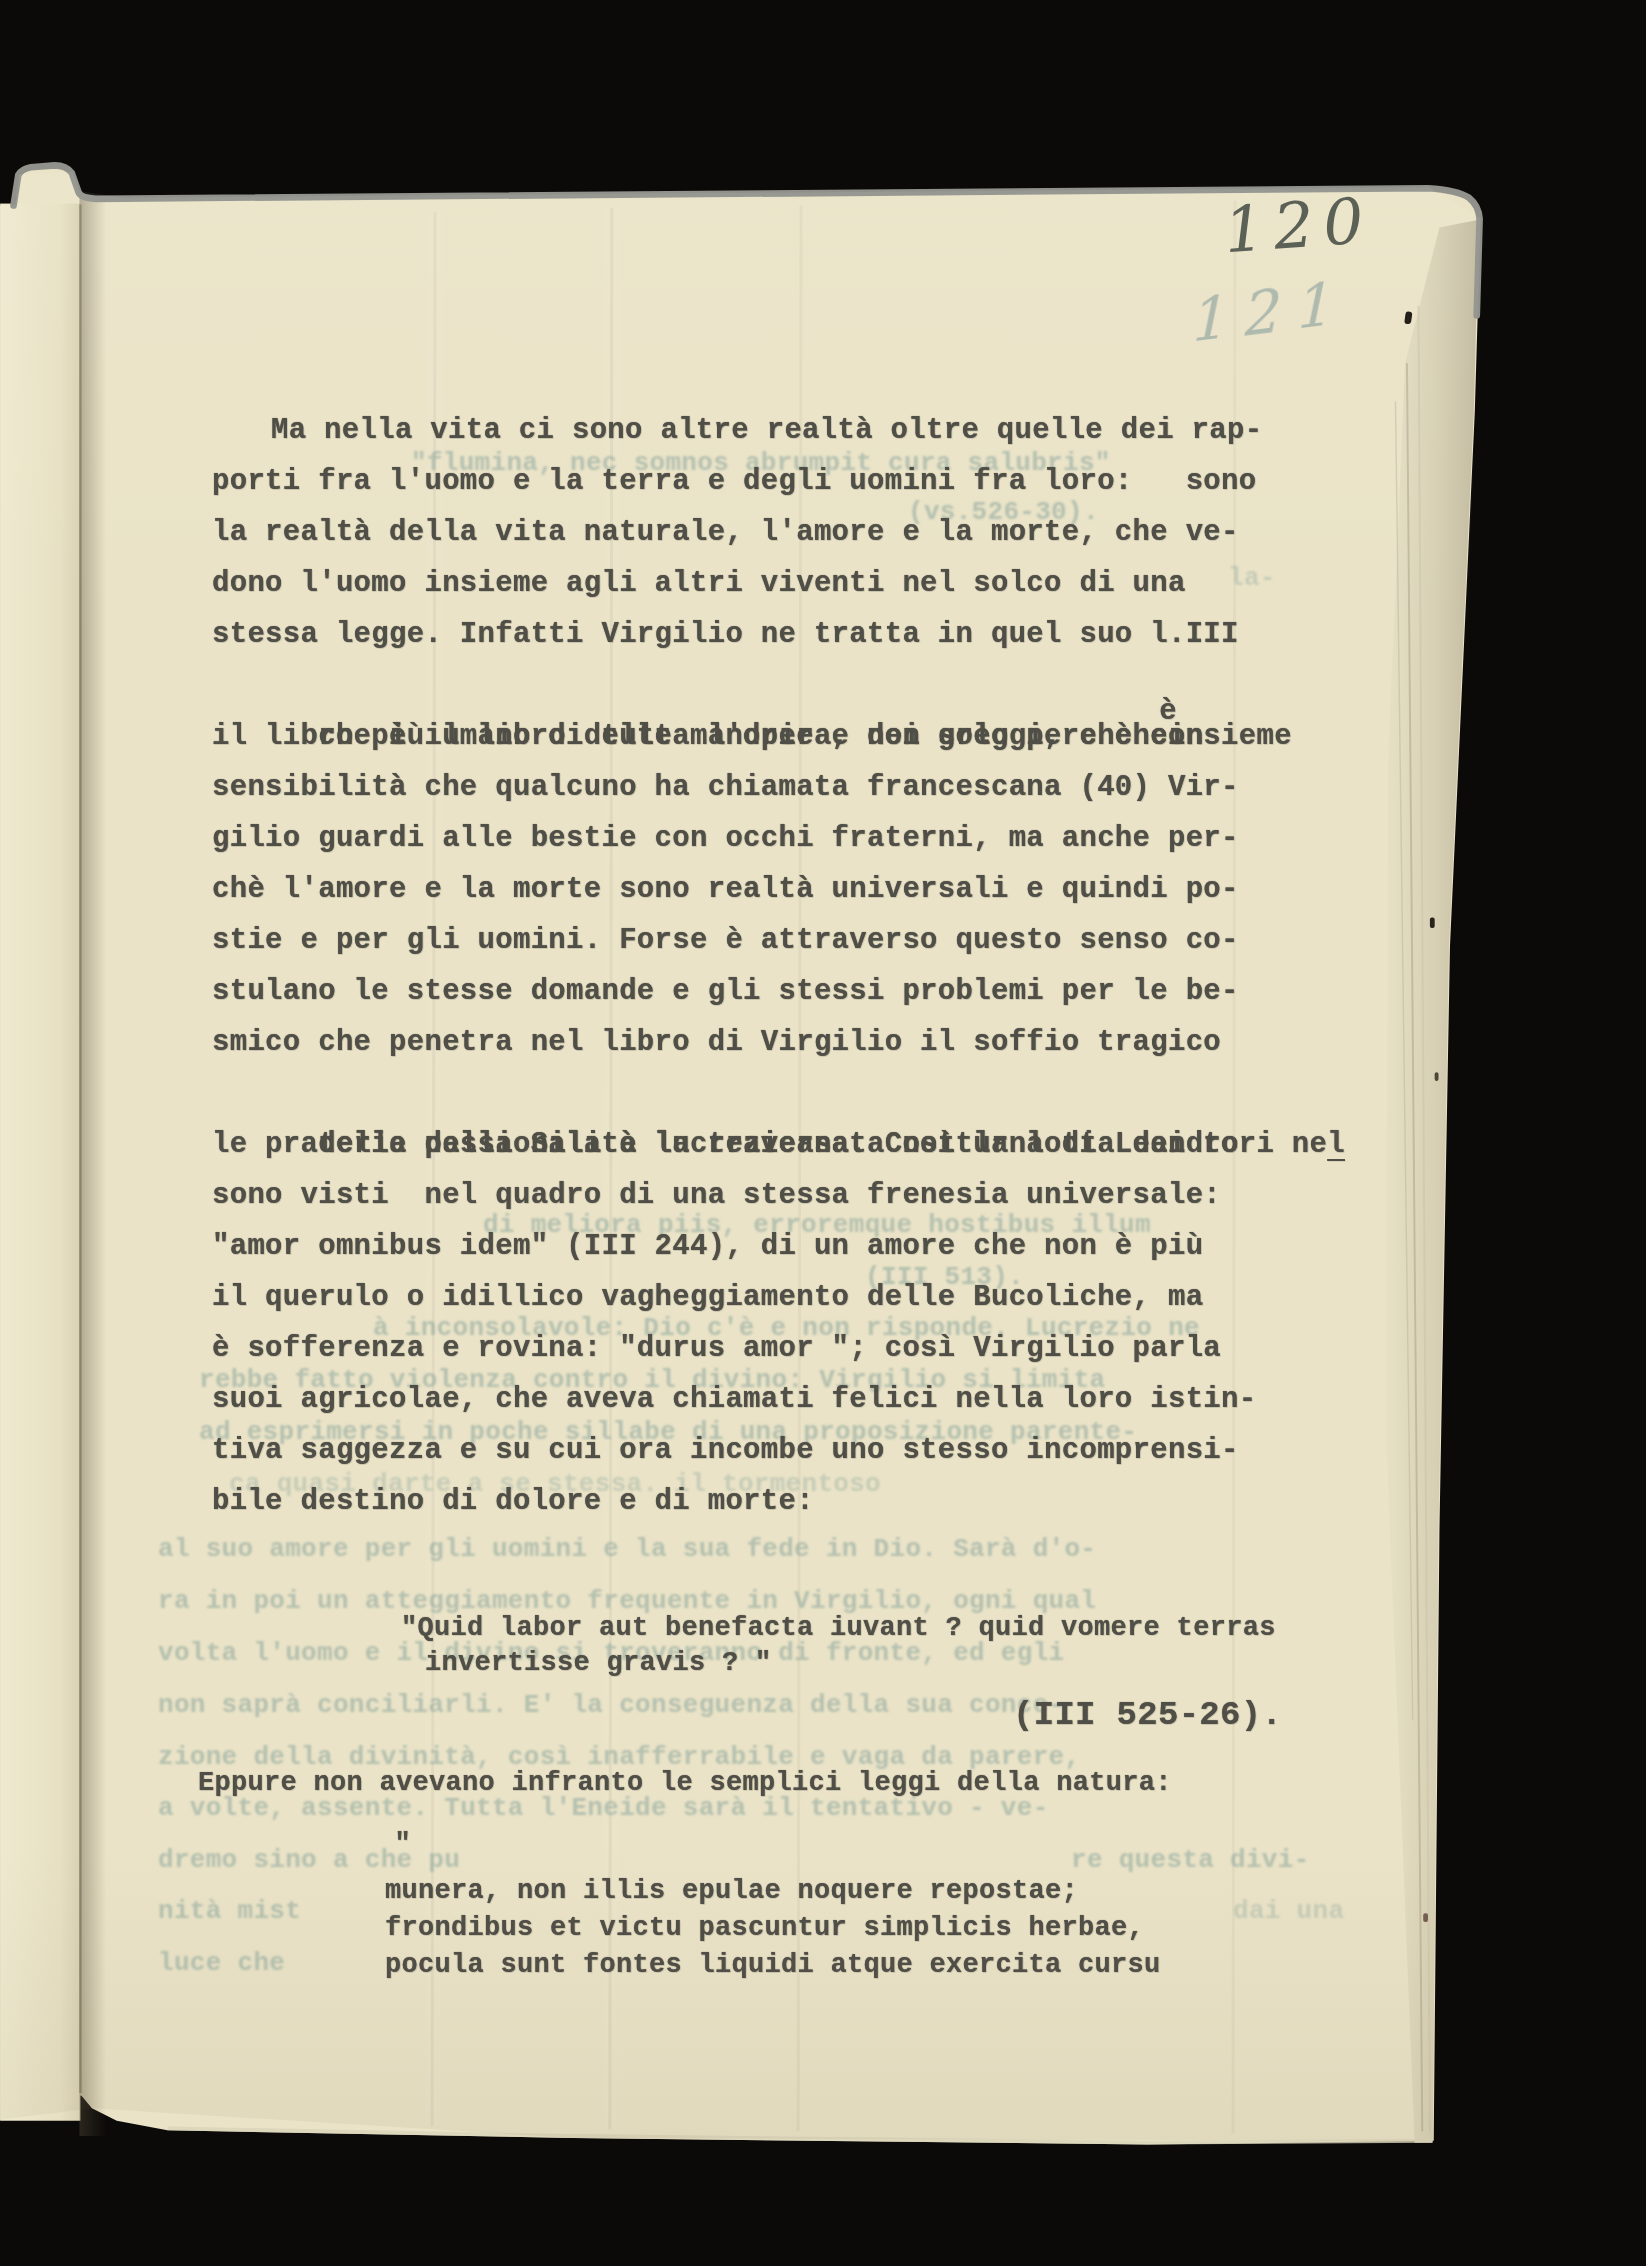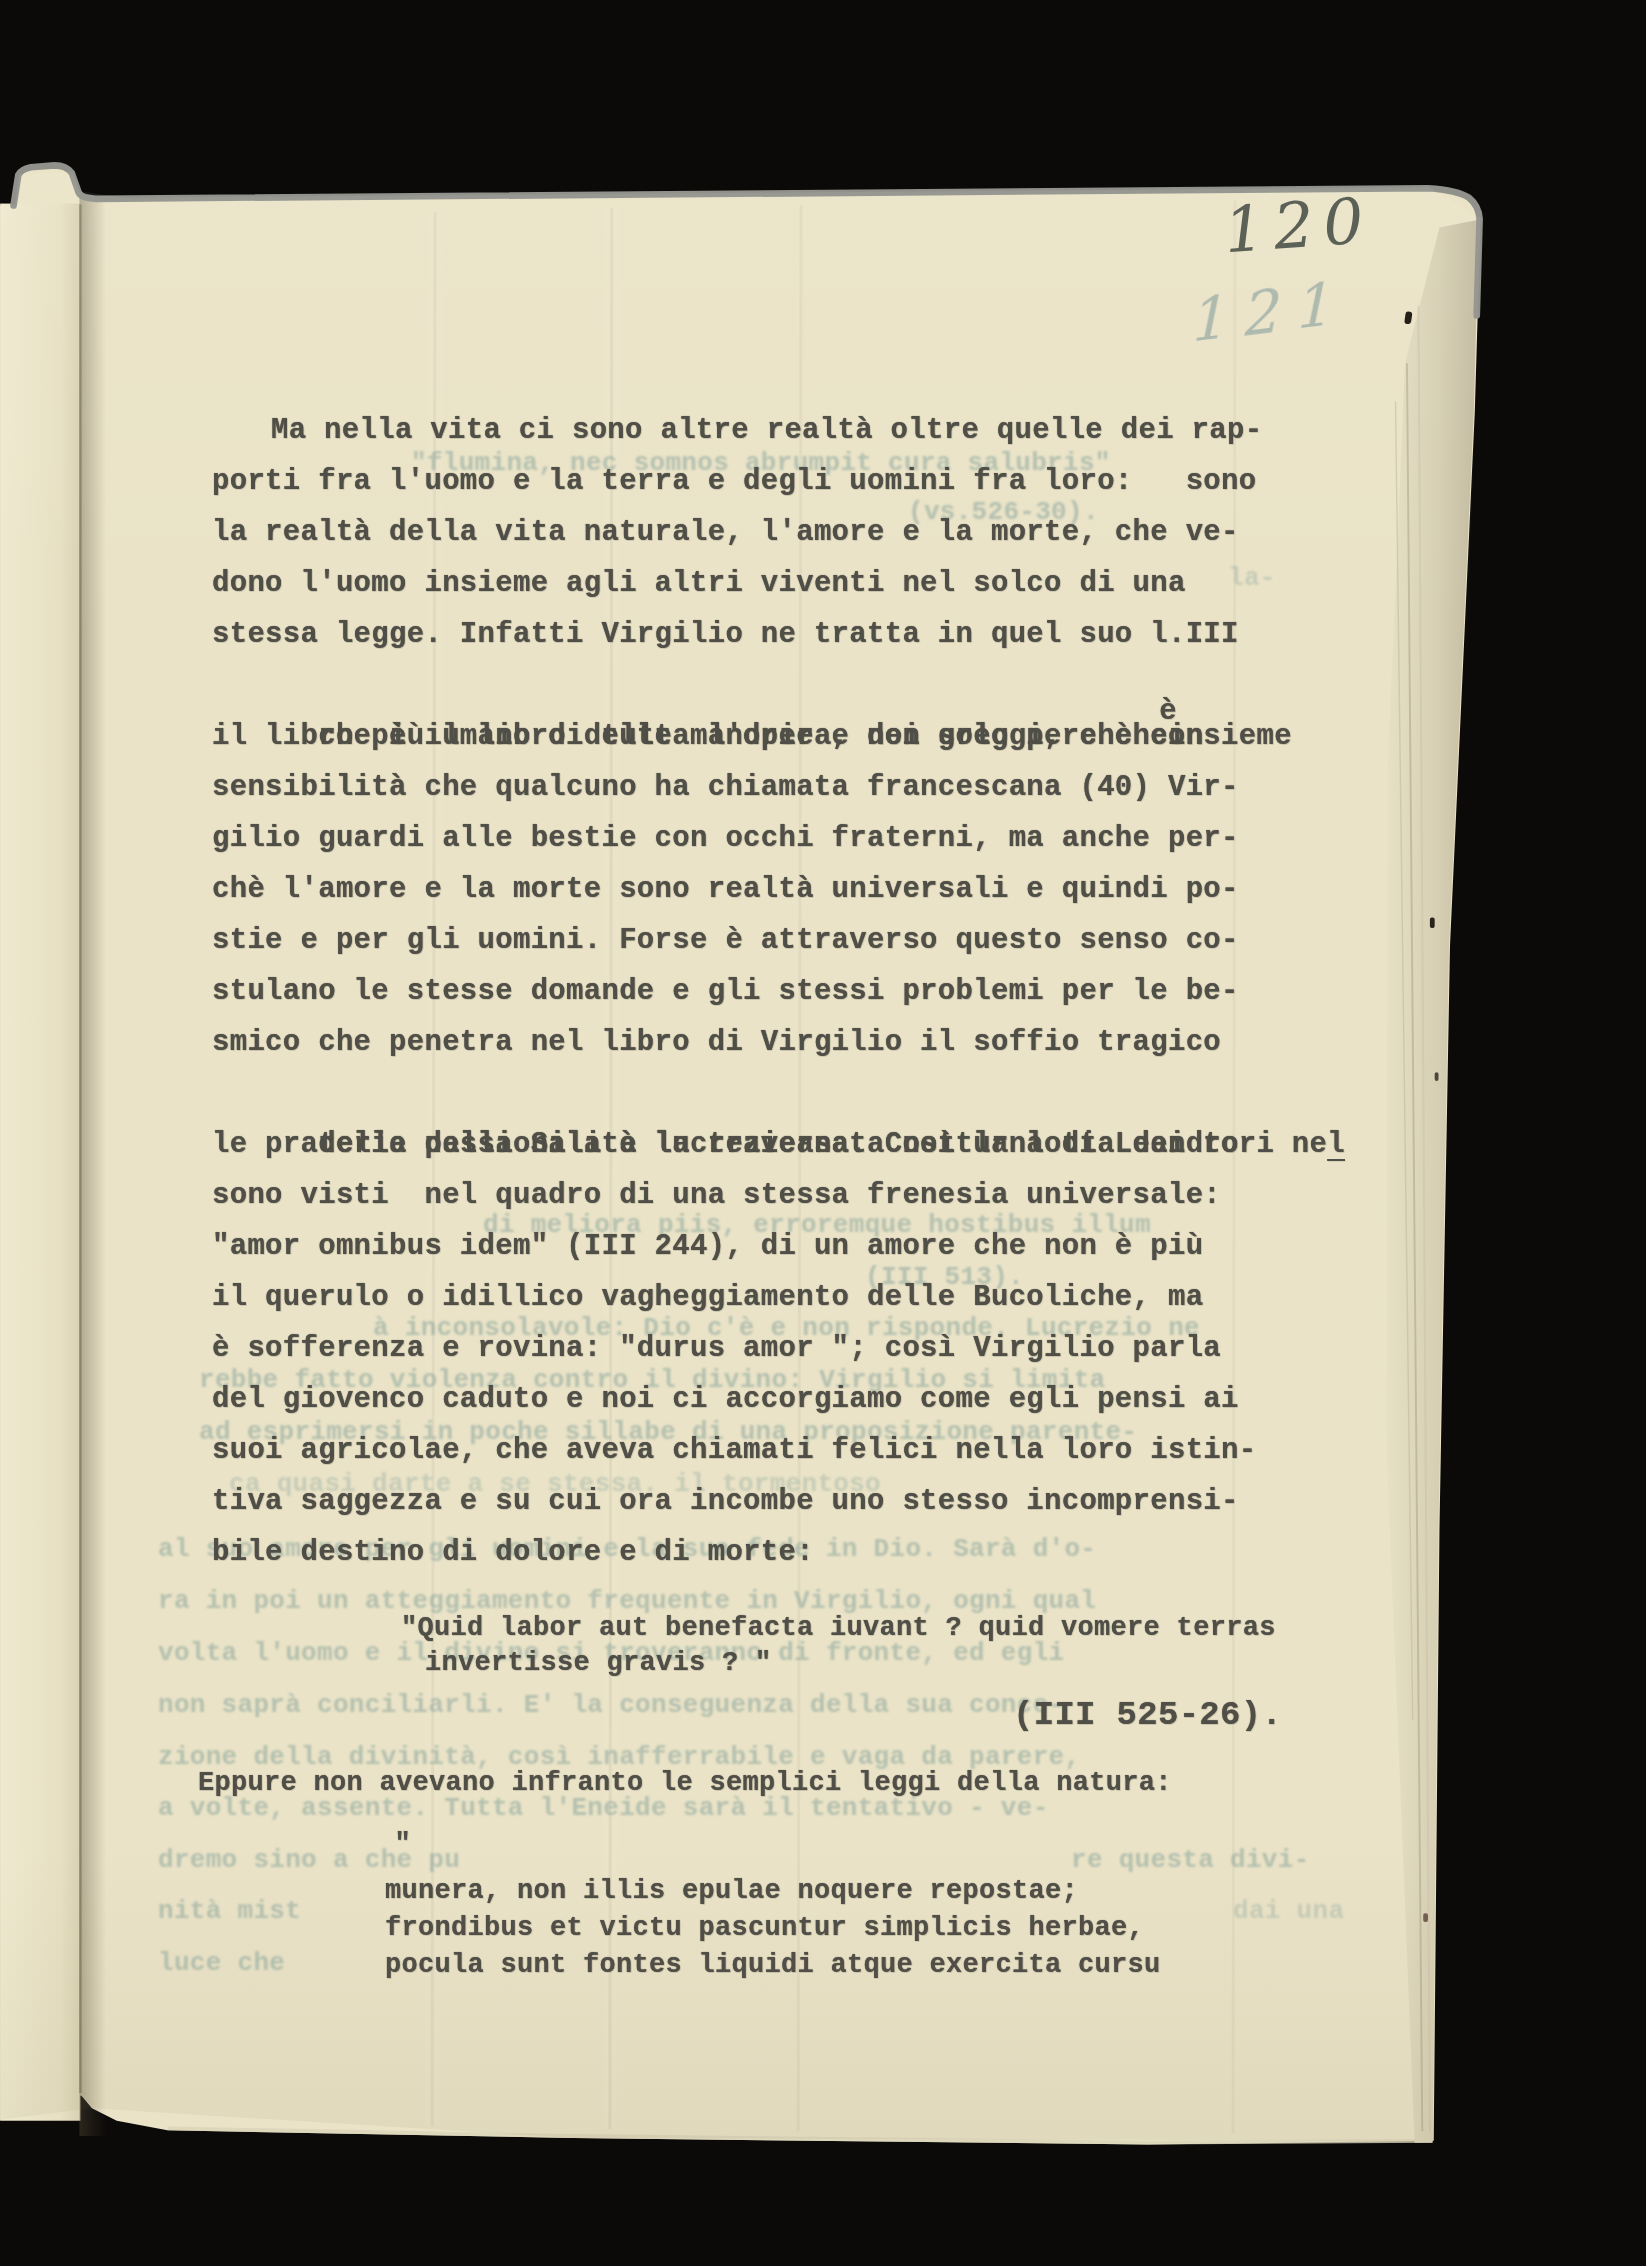--- a/index.html
+++ b/index.html
@@ -187,21 +187,20 @@
     <div class="tline">stulano le stesse domande e gli stessi problemi per le be-</div>
     <div class="tline">smico che penetra nel libro di Virgilio il soffio tragico</div>
     <div class="tline">
       <span>della passionalità lucrezieana. Così la lotta dei tori ne</span><span class="ul">l</span>
     </div>
     <div class="tline">le praterie della Sila e la traversata notturna di Leandro</div>
     <div class="tline">sono visti  nel quadro di una stessa frenesia universale:</div>
     <div class="tline">"amor omnibus idem" (III 244), di un amore che non è più</div>
     <div class="tline">il querulo o idillico vagheggiamento delle Bucoliche, ma</div>
     <div class="tline">è sofferenza e rovina: "durus amor "; così Virgilio parla</div>
-    <div class="tline">del giovenco caduto e noi ci accorgiamo come egli pensi ai</div>
     <div class="tline">suoi agricolae, che aveva chiamati felici nella loro istin-</div>
     <div class="tline">tiva saggezza e su cui ora incombe uno stesso incomprensi-</div>
     <div class="tline">bile destino di dolore e di morte:</div>
   </div>
 
   <div class="quote-block typed">
     <div class="qline">"Quid labor aut benefacta iuvant ? quid vomere terras</div>
     <div class="qline q2">invertisse gravis ? "</div>
   </div>
 

